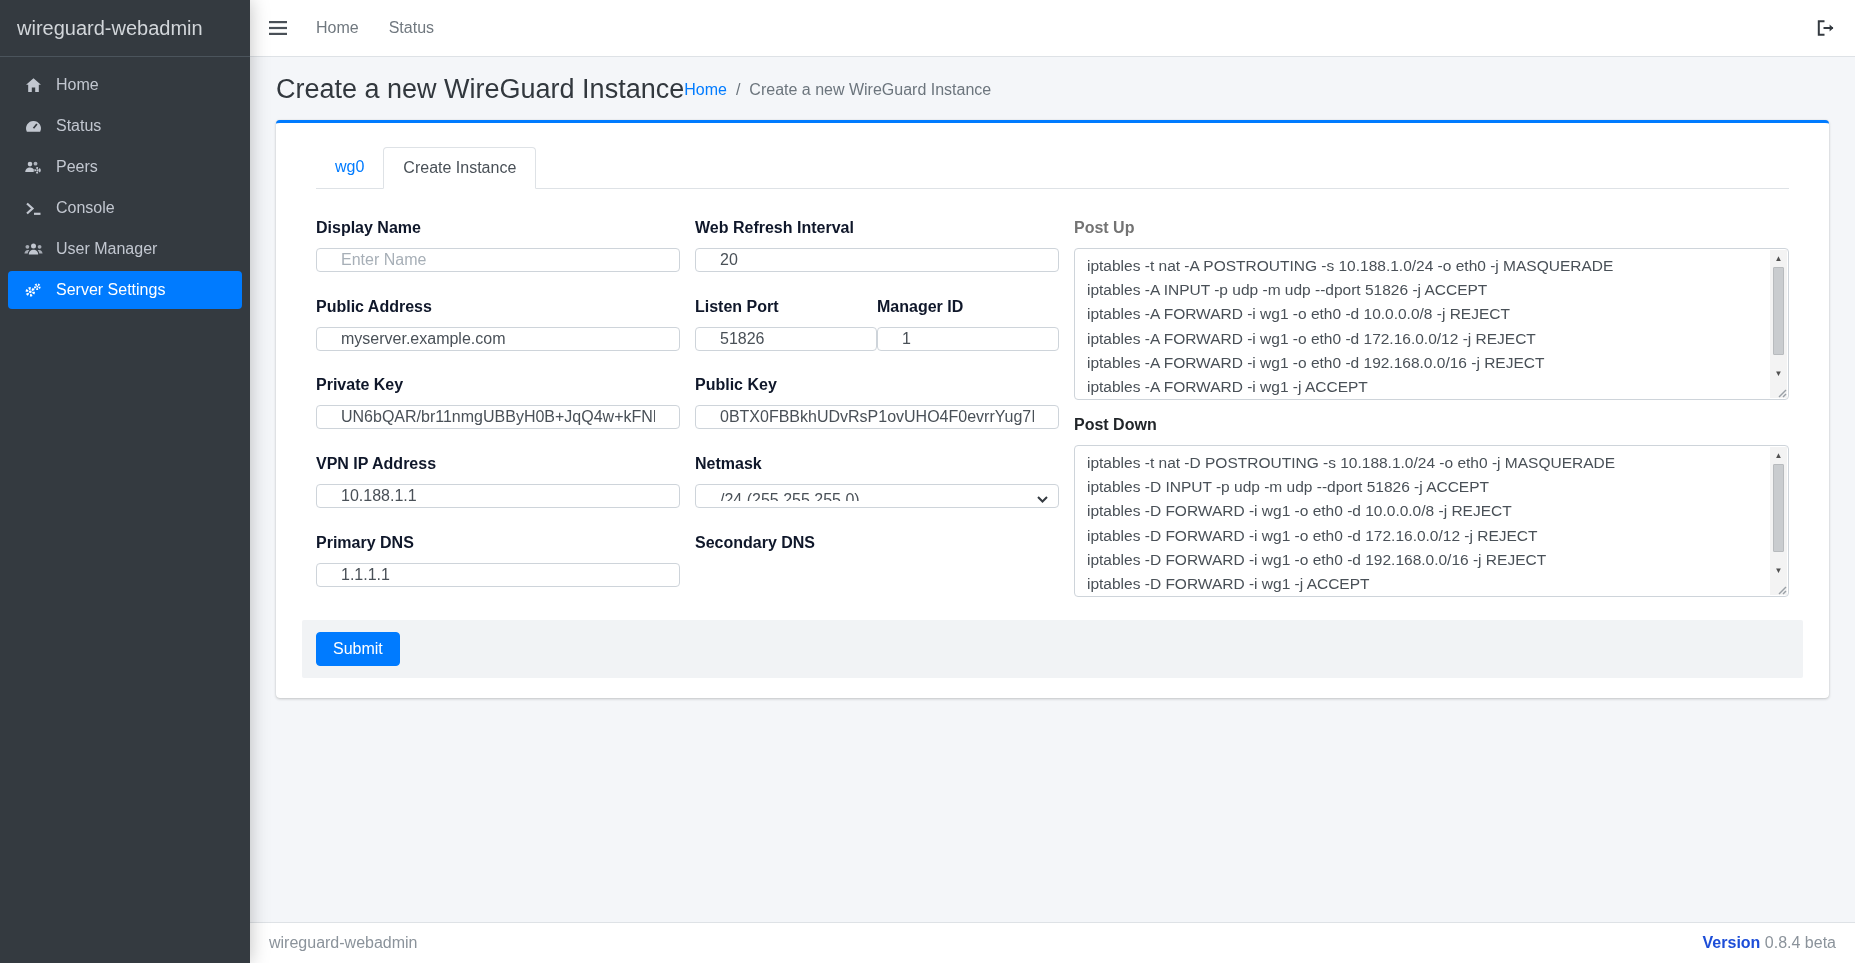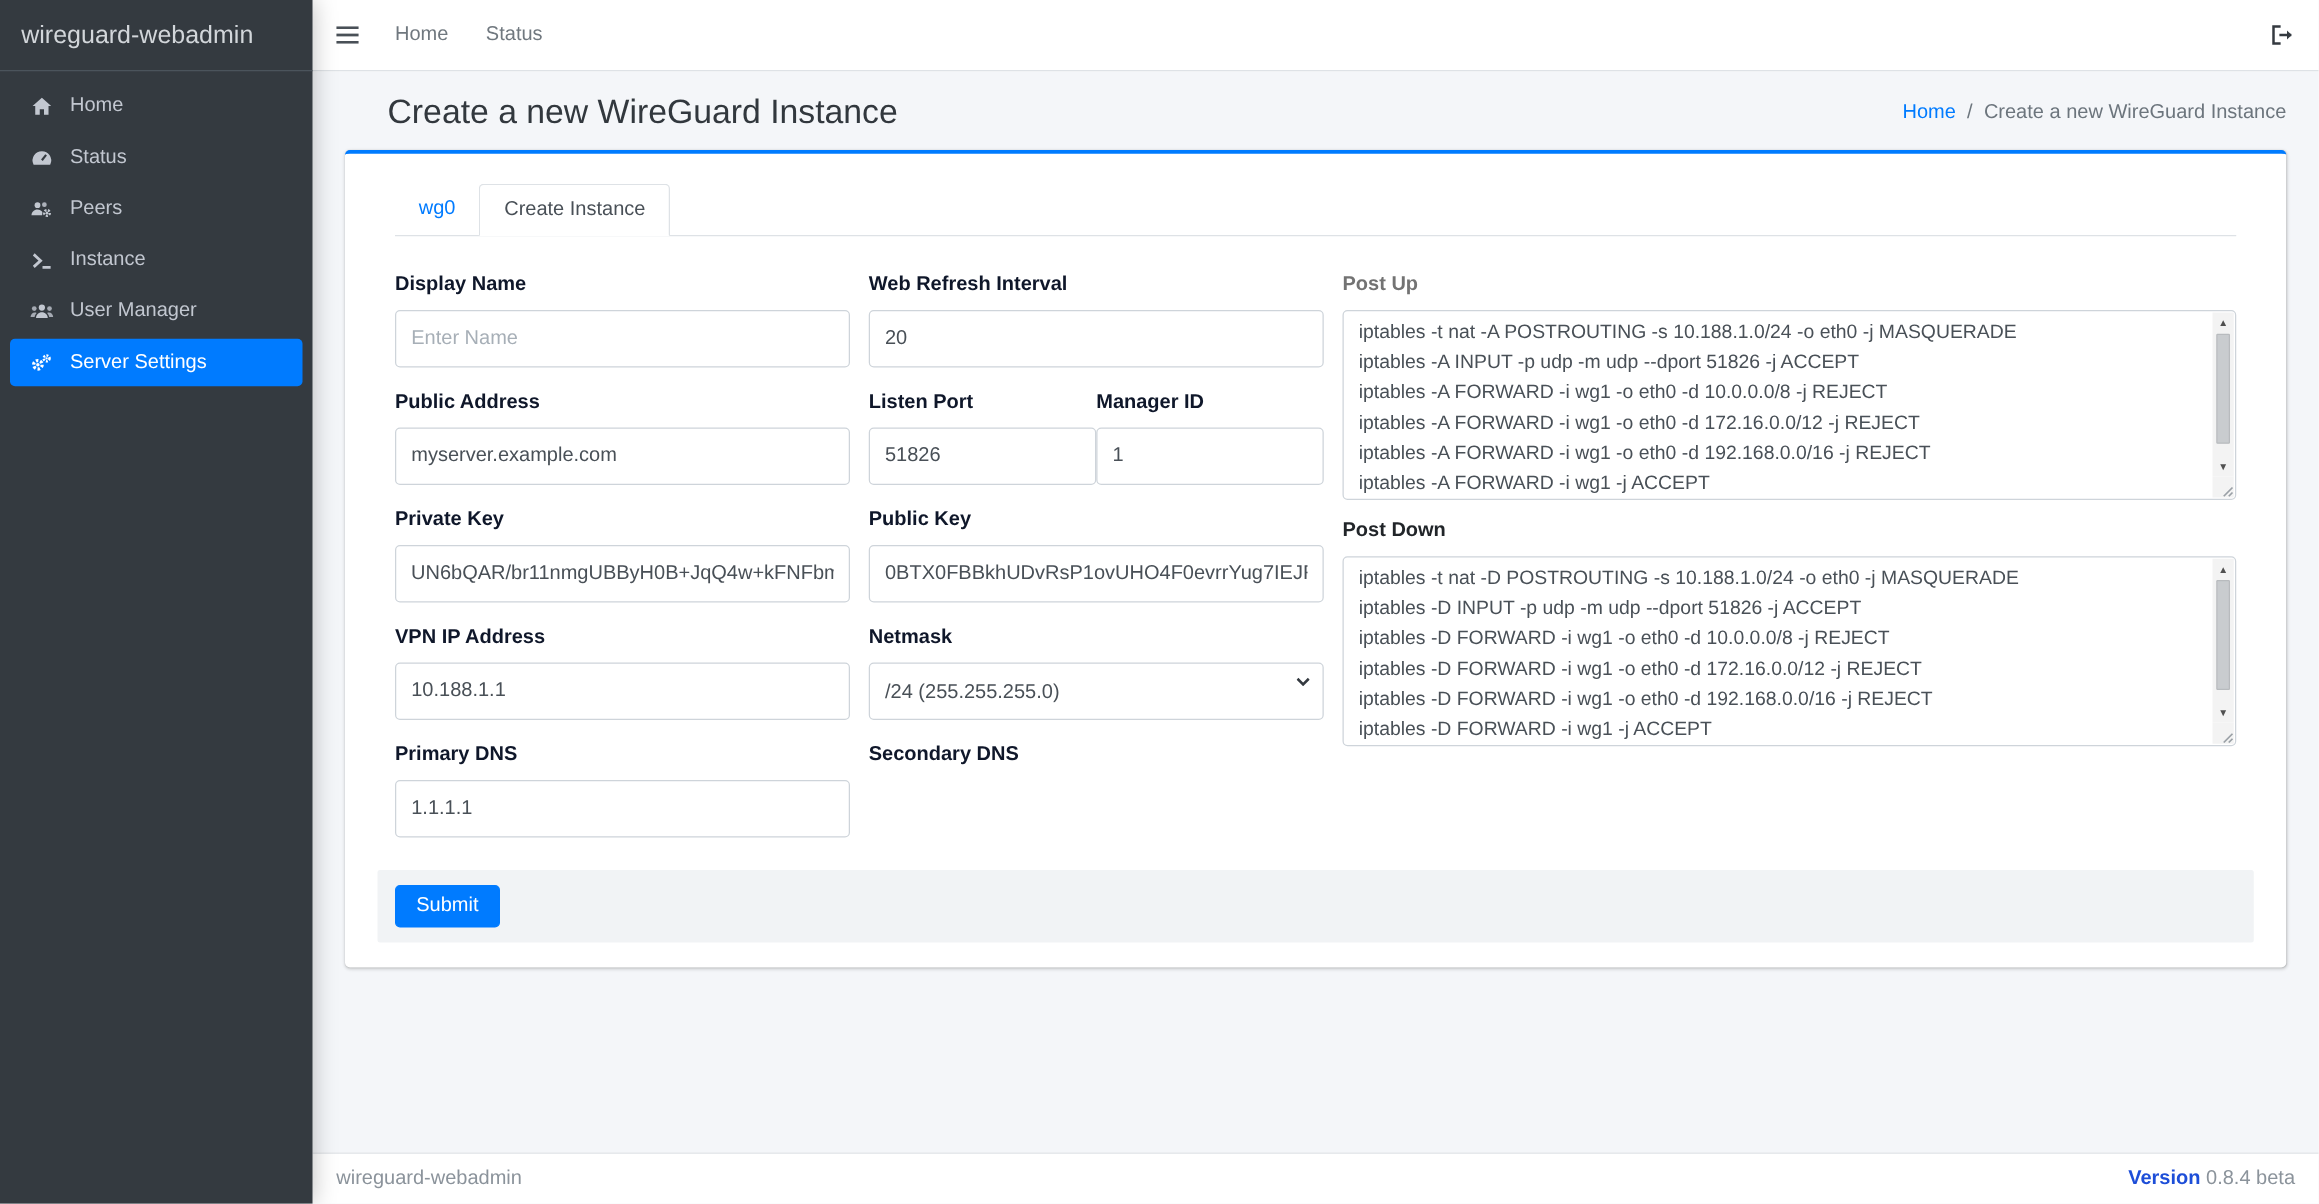--- a/index.html
+++ b/index.html
@@ -15,40 +15,40 @@
   .side-item { display:flex; align-items:center; padding:10px 11px; margin-bottom:3px; border-radius:4px; color:#c2c7d0; cursor:pointer; }
   .side-item .icon { width:28px; min-width:28px; display:flex; justify-content:center; align-items:center; margin-right:9px; }
   .side-item.active { background:#007bff; color:#fff; }
   
   .main { flex:1; display:flex; flex-direction:column; min-width:0; }
   .navbar { height:57px; background:#fff; border-bottom:1px solid #dee2e6; display:flex; align-items:center; padding:0 19px; }
   .nav-toggle { color:#495057; display:flex; align-items:center; cursor:pointer; margin-right:14px; }
   .nav-link { color:#70787f; padding:0 15px; text-decoration:none; cursor:pointer; }
   .nav-right { margin-left:auto; color:#343a40; cursor:pointer; display:flex; align-items:center; }
   .content { flex:1; padding:0 19px; overflow:hidden; }
-  .content-header { display:flex; justify-content:space-between; align-items:center; padding:17px 7px 15px 7px;margin-left:34px; }
+  .content-header { display:flex; justify-content:flex-start; align-items:center; padding:17px 7px 15px 7px; }
   .page-title { font-size:27px; font-weight:400; color:#32383e; }
   .breadcrumb { display:flex; align-items:center; gap:9px; font-size:16px; }
   .breadcrumb a { color:#007bff; text-decoration:none; cursor:pointer; }
   .breadcrumb .sep { color:#6c757d; }
   .breadcrumb .current { color:#6c757d; }
   
   .card { background:#fff; border-top:3px solid #007bff; border-radius:4px; margin:0 7px;
           box-shadow:0 0 1px rgba(0,0,0,.125), 0 1px 3px rgba(0,0,0,.2); }
   .card-body { padding:24px 40px 20px 40px; }
   .tabs { display:flex; border-bottom:1px solid #dee2e6; margin-bottom:27px; }
   .tab { padding:11px 19px; margin-bottom:-1px; cursor:pointer; }
   .tab-inactive { color:#007bff; }
   .tab-active { color:#495057; background:#fff; border:1px solid #dee2e6; border-bottom:1px solid #fff; border-radius:4px 4px 0 0; }
   
   .form-grid { display:grid; grid-template-columns:364px 364px 1fr; column-gap:15px; }
   .field { margin-bottom:16px; }
   .field label { display:block; font-weight:700; color:#0f172a; line-height:24px; margin-bottom:8px; }
   .inp, .sel {
-    width:100%; height:46px; padding:6px 12px; font-size:16px; color:#495057;
+    width:100%; height:24px; padding:6px 24px; font-size:16px; color:#495057;
     border:1px solid #ced4da; border-radius:4px; background:#fff; outline:none;
     font-family:"Liberation Sans","DejaVu Sans",sans-serif;
   }
   .inp::placeholder { color:#a7afb7; opacity:1; }
   .split { display:grid; grid-template-columns:1fr 1fr; }
   .sel-wrap { position:relative; }
   .sel { appearance:none; -webkit-appearance:none; padding-right:30px; }
   .sel-chevron { position:absolute; right:11px; top:12px; pointer-events:none; color:#343a40; }
   .col3 { grid-column:3; grid-row:1 / span 5; }
   
@@ -110,21 +110,21 @@
       <span>Peers</span>
     </div>
 
     <div class="side-item">
       <span class="icon">
         <svg width="17" height="15" viewBox="0 0 16 15" fill="none" stroke="currentColor" stroke-width="2.2">
           <path d="M1.5 2.5 7 7.5 1.5 12.5"></path>
             <line x1="8.5" y1="12.8" x2="15" y2="12.8"></line>
         </svg>
       </span>
-      <span>Instance</span>
+      <span>Console</span>
     </div>
 
     <div class="side-item">
       <span class="icon">
         <svg width="19" height="16" viewBox="0 0 19 16" fill="currentColor">
           <circle cx="9.5" cy="5" r="2.5"></circle>
           <path d="M4.8 13.4c0-2.6 2.1-4.7 4.7-4.7s4.7 2.1 4.7 4.7z"></path>
           <circle cx="3.4" cy="5.8" r="1.9" opacity=".8"></circle>
             <path d="M.4 12.6C.6 10.5 2 9 3.9 9c.5 0 1 .1 1.4.3-.9 1-1.5 2.1-1.6 3.3z" opacity=".8"></path>
           <circle cx="15.6" cy="5.8" r="1.9" opacity=".8"></circle>

